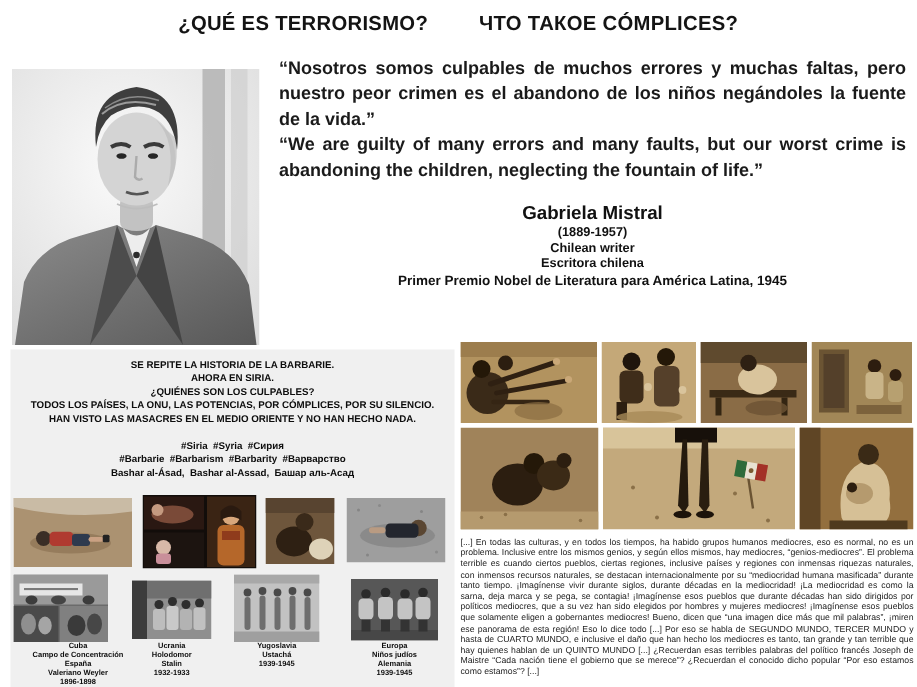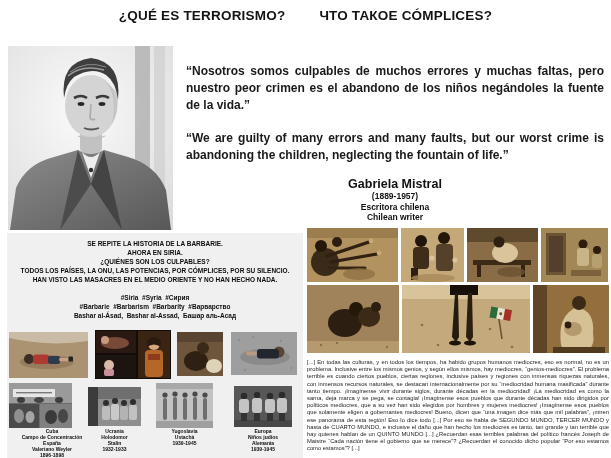--- a/index.html
+++ b/index.html
@@ -8,23 +8,23 @@
 
   
   .title{position:absolute;top:8px;left:0;width:611px;display:flex;justify-content:center;gap:34px;
          font-size:13.5px;font-weight:bold;letter-spacing:.2px;margin:0;color:#141414;}
 
   
   .portrait{position:absolute;left:8px;top:46px;width:165px;height:184px;}
   .portrait svg{width:100%;height:100%;display:block;}
 
   
-  .quote-col{position:absolute;left:186px;top:63px;width:418px;}
+  .quote-col{position:absolute;left:186px;top:37px;width:418px;}
   .quote{margin:0;font-size:12px;font-weight:bold;line-height:17px;text-align:justify;color:#1a1a1a;}
-  .quote.en{margin-top:16px;}
+  .quote.en{}
   .attr{margin-top:13px;text-align:center;}
   .attr-name{font-size:12.5px;font-weight:bold;}
   .attr-small{font-size:8.5px;font-weight:bold;line-height:10.5px;text-align:center;}
   .attr-award{font-size:9px;font-weight:bold;margin-top:1px;}
 
   
   .left-panel{position:absolute;left:7px;top:233px;width:296px;height:225px;background:#f0f0f0;}
   .panel-heading{position:absolute;top:6px;left:0;width:100%;text-align:center;font-size:6.5px;
                  font-weight:bold;line-height:9px;white-space:pre-line;color:#0d0d0d;}
   .panel-hashtags{position:absolute;top:60px;left:0;width:100%;text-align:center;font-size:6.5px;
@@ -97,22 +97,23 @@
       <path d="M70,90 Q83,96 97,90" stroke="#bdbdbd" stroke-width="1.2" fill="none"></path>
     </svg>
   </div>
 
   <div class="quote-col">
     <p class="quote es">“Nosotros somos culpables de muchos errores y muchas faltas, pero nuestro peor crimen es el abandono de los niños negándoles la fuente de la vida.”</p>
     <p class="quote en">“We are guilty of many errors and many faults, but our worst crime is abandoning the children, neglecting the fountain of life.”</p>
     <div class="attr">
       <div class="attr-name">Gabriela Mistral</div>
       <div class="attr-small">(1889-1957)</div>
+      <div class="attr-small">Chilean writer</div>
       <div class="attr-small">Escritora chilena</div>
-      <div class="attr-small">Chilean writer</div>
+      <div class="attr-award">Primer Premio Nobel de Literatura para América Latina, 1945</div>
     </div>
   </div>
 
   <div class="left-panel">
     <div class="panel-heading">SE REPITE LA HISTORIA DE LA BARBARIE.
 AHORA EN SIRIA.
 ¿QUIÉNES SON LOS CULPABLES?
 TODOS LOS PAÍSES, LA ONU, LAS POTENCIAS, POR CÓMPLICES, POR SU SILENCIO.
 HAN VISTO LAS MASACRES EN EL MEDIO ORIENTE Y NO HAN HECHO NADA.</div>
     <div class="panel-hashtags">#Siria  #Syria  #Сирия

